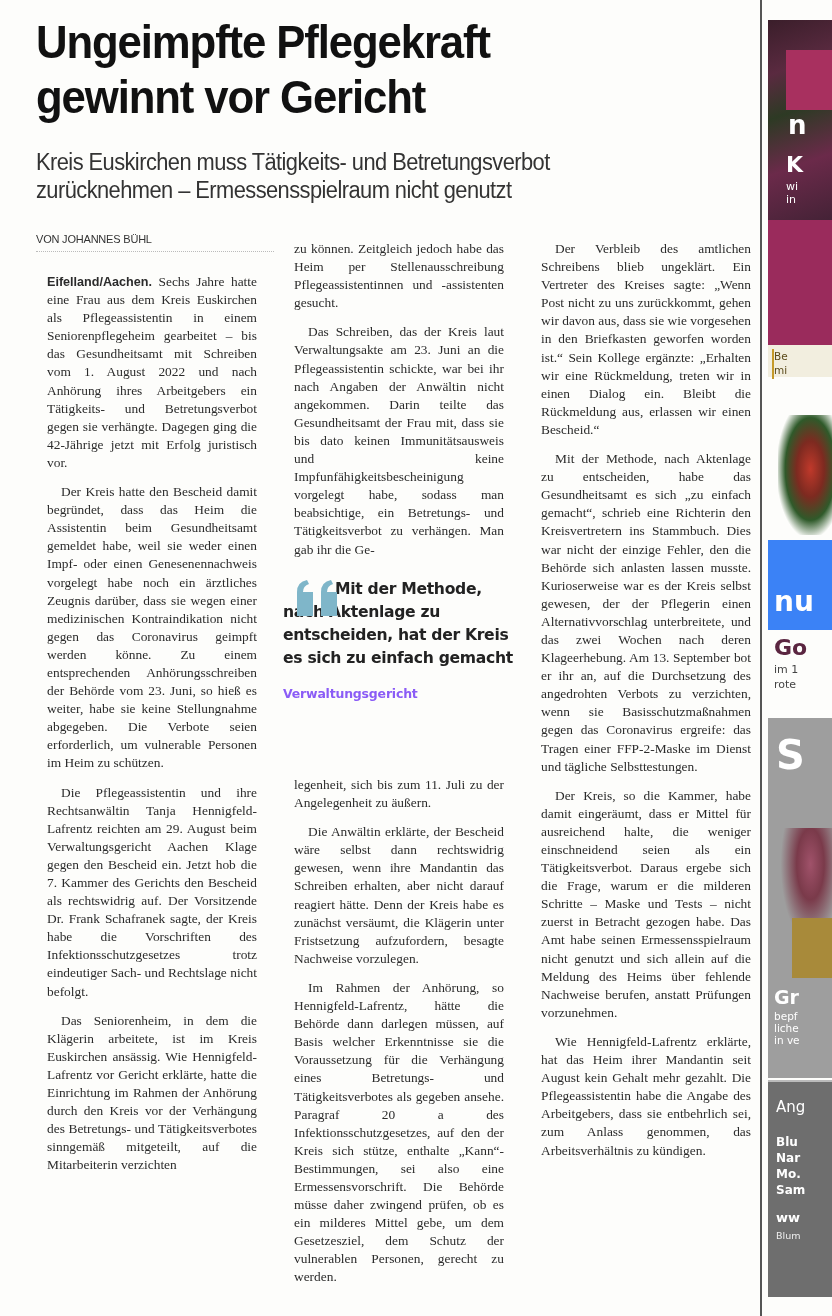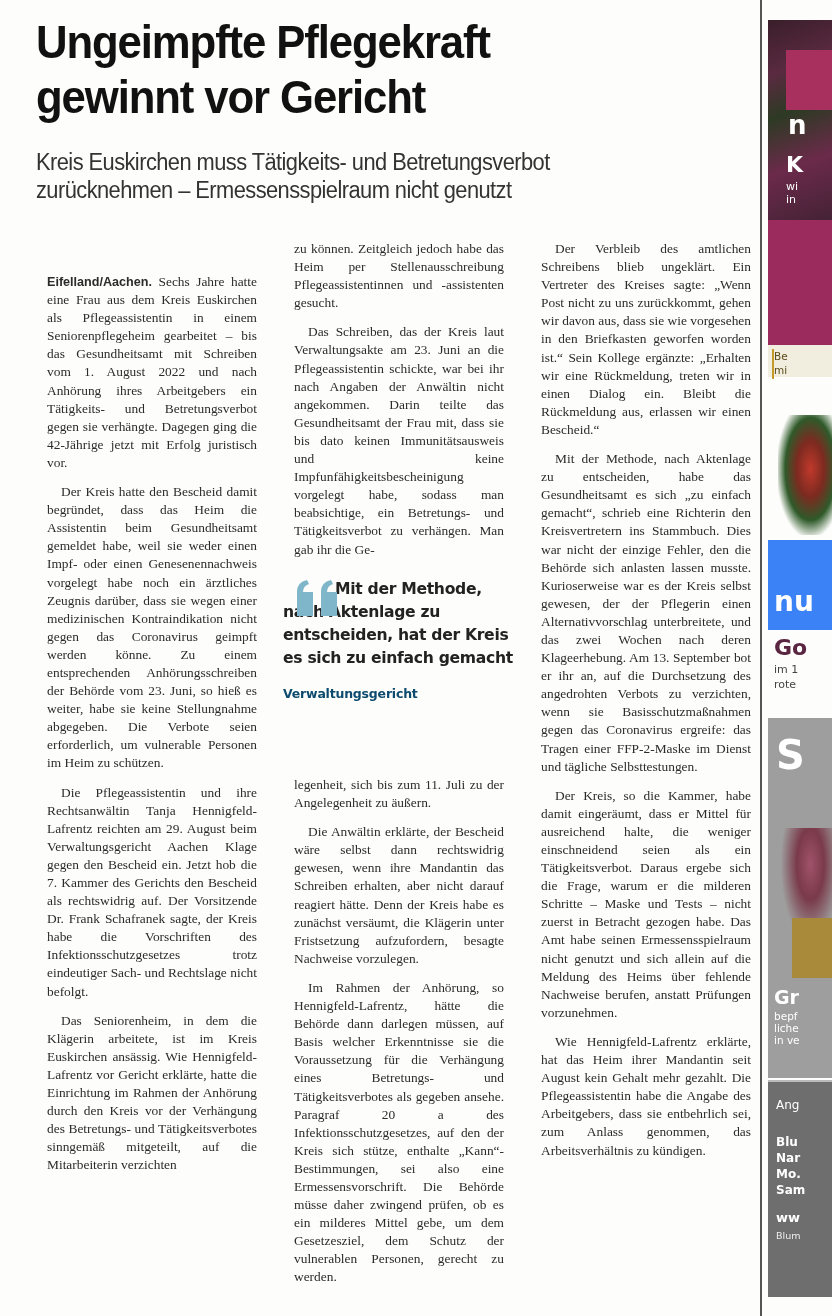--- a/index.html
+++ b/index.html
@@ -43,21 +43,21 @@
   .quote-mark {
     position:absolute; left:10px; top:0; width:50px; height:42px;
   }
   .quote-text {
     font-family:"DejaVu Sans", sans-serif; font-weight:bold; font-size:15.6px;
     line-height:23px; color:#222; letter-spacing:-0.3px;
     text-indent:52px; margin:0; padding-top:0;
   }
   .quote-src {
     font-family:"DejaVu Sans", sans-serif; font-weight:bold; font-size:12.5px;
-    color:#0c4a6e; margin-top:16px; letter-spacing:-0.2px;
+    color:#8b5cf6; margin-top:16px; letter-spacing:-0.2px;
   }
   .page-rule { position:absolute; left:760px; top:0; width:2px; height:1316px; background:#555; }
   .ad-strip { position:absolute; left:768px; top:0; width:64px; height:1316px; overflow:hidden; background:#fdfdfb; }
   .ad1 { position:absolute; left:0; top:20px; width:64px; height:330px; background:#9a2b5c; }
   .ad1-photo { position:absolute; left:0; top:0; width:64px; height:200px;
     background:linear-gradient(160deg,#3a1e2a 0%,#5a2a40 25%,#2d3a24 45%,#6b2a4a 70%,#442236 100%); }
   .ad1-box { position:absolute; left:18px; top:30px; width:46px; height:60px; background:#a8305f; }
   .ad1-txt1 { position:absolute; left:20px; top:90px; font-family:"DejaVu Sans",sans-serif; font-weight:bold; font-size:26px; color:#fff; }
   .ad1-txt2 { position:absolute; left:18px; top:132px; font-family:"DejaVu Sans",sans-serif; font-weight:bold; font-size:22px; color:#fff; }
   .ad1-txt3 { position:absolute; left:18px; top:160px; font-family:"DejaVu Sans",sans-serif; font-size:11px; line-height:13px; color:#fff; }
@@ -71,37 +71,38 @@
   .ad5-title { position:absolute; left:6px; top:635px; font-family:"DejaVu Sans",sans-serif; font-weight:bold; font-size:22px; color:#5a2540; }
   .ad5-sub { position:absolute; left:6px; top:662px; font-family:"DejaVu Sans",sans-serif; font-size:11px; line-height:15px; color:#444; }
   .ad6 { position:absolute; left:0; top:718px; width:64px; height:360px; background:#9e9e9e; }
   .ad6-s { position:absolute; left:8px; top:14px; font-family:"DejaVu Sans",sans-serif; font-weight:bold; font-size:40px; color:#fff; }
   .ad6-plant { position:absolute; left:10px; top:110px; width:54px; height:120px;
     background:radial-gradient(ellipse at 60% 30%, #a0526a 0%, #7a3a4a 30%, #9e9e9e 65%); }
   .ad6-pot { position:absolute; left:24px; top:200px; width:40px; height:60px; background:#a88a3a; }
   .ad6-gr { position:absolute; left:6px; top:268px; font-family:"DejaVu Sans",sans-serif; font-weight:bold; font-size:19px; color:#fff; }
   .ad6-sub { position:absolute; left:6px; top:292px; font-family:"DejaVu Sans",sans-serif; font-size:10.5px; line-height:12px; color:#fff; }
   .ad7 { position:absolute; left:0; top:1080px; width:64px; height:215px; background:#6e6e6e; border-top:2px solid #bbb; }
-  .ad7-ang { position:absolute; left:8px; top:16px; font-family:"DejaVu Sans",sans-serif; font-size:12px; color:#fff; }
+  .ad7-ang { position:absolute; left:8px; top:16px; font-family:"DejaVu Sans",sans-serif; font-size:15px; color:#fff; }
   .ad7-info { position:absolute; left:8px; top:52px; font-family:"DejaVu Sans",sans-serif; font-weight:bold; font-size:12px; line-height:16px; color:#fff; }
   .ad7-www { position:absolute; left:8px; top:128px; font-family:"DejaVu Sans",sans-serif; font-weight:bold; font-size:13px; color:#fff; }
   .ad7-blum { position:absolute; left:8px; top:148px; font-family:"DejaVu Sans",sans-serif; font-size:9.5px; color:#eee; }
 </style>
 </head>
 <body>
 
 <div class="article">
   <div class="headline">
     <div>Ungeimpfte Pflegekraft</div>
     <div>gewinnt vor Gericht</div>
   </div>
   <div class="subhead">
     <div>Kreis Euskirchen muss Tätigkeits- und Betretungsverbot</div>
     <div>zurücknehmen – Ermessensspielraum nicht genutzt</div>
   </div>
+  <div class="byline">VON JOHANNES BÜHL</div>
 
   <div class="col col1">
     <p><span class="dateline">Eifelland/Aachen.</span> <span>Sechs Jahre hatte eine Frau aus dem Kreis Euskirchen als Pflegeassistentin in einem Seniorenpflegeheim gearbeitet – bis das Gesundheitsamt mit Schreiben vom 1. August 2022 und nach Anhörung ihres Arbeitgebers ein Tätigkeits- und Betretungsverbot gegen sie verhängte. Dagegen ging die 42-Jährige jetzt mit Erfolg juristisch vor.</span></p>
     <p class="ind">Der Kreis hatte den Bescheid damit begründet, dass das Heim die Assistentin beim Gesundheitsamt gemeldet habe, weil sie weder einen Impf- oder einen Genesenennachweis vorgelegt habe noch ein ärztliches Zeugnis darüber, dass sie wegen einer medizinischen Kontraindikation nicht gegen das Coronavirus geimpft werden könne. Zu einem entsprechenden Anhörungsschreiben der Behörde vom 23. Juni, so hieß es weiter, habe sie keine Stellungnahme abgegeben. Die Verbote seien erforderlich, um vulnerable Personen im Heim zu schützen.</p>
     <p class="ind">Die Pflegeassistentin und ihre Rechtsanwältin Tanja Hennigfeld-Lafrentz reichten am 29. August beim Verwaltungsgericht Aachen Klage gegen den Bescheid ein. Jetzt hob die 7. Kammer des Gerichts den Bescheid als rechtswidrig auf. Der Vorsitzende Dr. Frank Schafranek sagte, der Kreis habe die Vorschriften des Infektionsschutzgesetzes trotz eindeutiger Sach- und Rechtslage nicht befolgt.</p>
     <p class="ind">Das Seniorenheim, in dem die Klägerin arbeitete, ist im Kreis Euskirchen ansässig. Wie Hennigfeld-Lafrentz vor Gericht erklärte, hatte die Einrichtung im Rahmen der Anhörung durch den Kreis vor der Verhängung des Betretungs- und Tätigkeitsverbotes sinngemäß mitgeteilt, auf die Mitarbeiterin verzichten</p>
   </div>
 
   <div class="col col2">
     <p>zu können. Zeitgleich jedoch habe das Heim per Stellenausschreibung Pflegeassistentinnen und -assistenten gesucht.</p>

